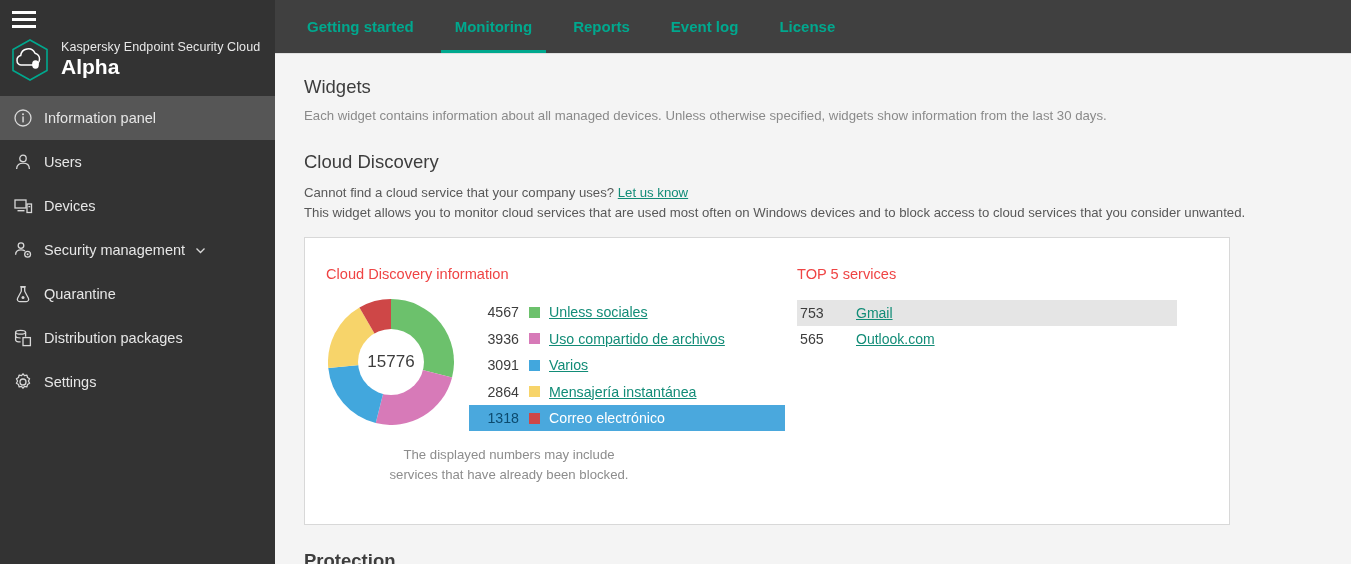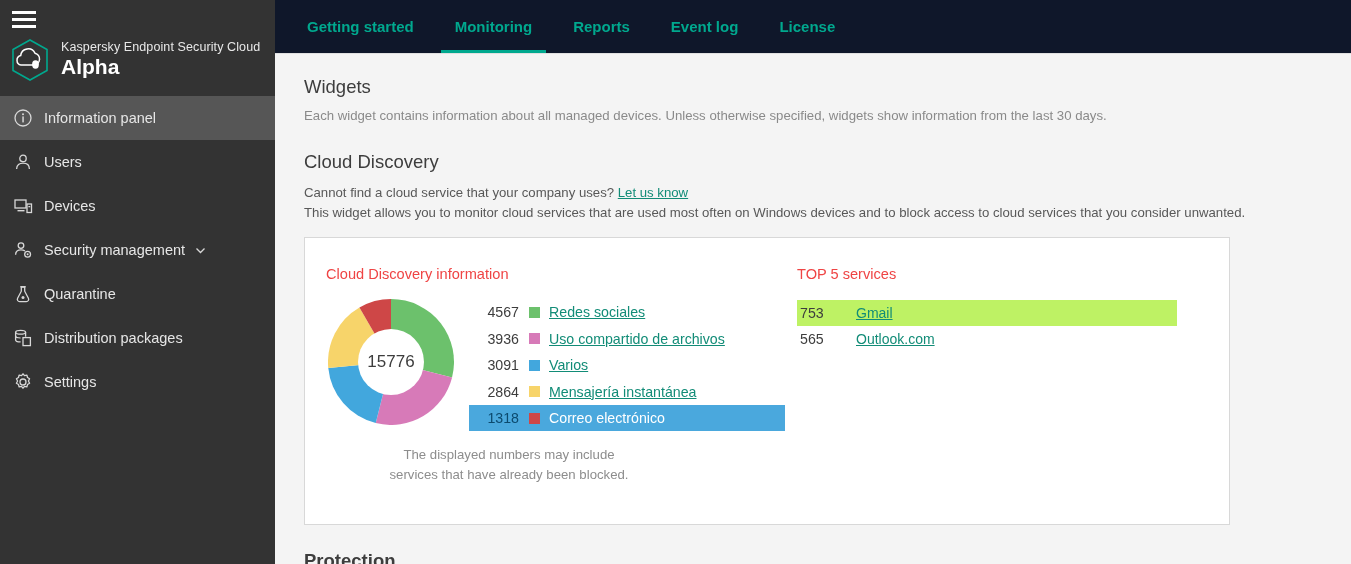--- a/index.html
+++ b/index.html
@@ -54,21 +54,21 @@
   .nav-chevron { margin-left: 9px; display: flex; align-items: center; }
 
   
   .main {
     flex: 1 1 auto; height: 564px;
     background: #f4f4f4;
     overflow: hidden;
     position: relative;
   }
   .topbar {
-    height: 54px; background: #0f172a;
+    height: 54px; background: #404040;
     border-bottom: 1px solid #e0e0e0;
     display: flex; align-items: stretch;
     padding-left: 18px;
   }
   .tab {
     display: flex; align-items: center;
     padding: 0 14px; margin-right: 13px;
     color: #00a88e; font-size: 15px; font-weight: 700;
     cursor: pointer; position: relative;
     white-space: nowrap;
@@ -145,21 +145,21 @@
   }
 
   .legend-note {
     margin: 14px 0 0 52px;
     font-size: 13.2px; color: #8d8d8d;
     line-height: 1.45; max-width: 262px; text-align: center;
   }
 
   .top5-table { margin-top: 18px; width: 380px; }
   .top5-row { display: flex; align-items: center; height: 26px; padding-left: 3px; }
-  .top5-row.odd { background: #bef264; }
+  .top5-row.odd { background: #e5e5e5; }
   .top5-num {
     width: 56px; flex: 0 0 56px;
     font-size: 14.2px; color: #3d3d3d;
   }
   .top5-name {
     font-size: 14px; color: #128c77;
     text-decoration: underline; cursor: pointer; white-space: nowrap;
   }
 
   .next-section {
@@ -333,21 +333,21 @@
                   </g>
                 <circle cx="63" cy="63" r="33" fill="#ffffff"></circle>
               </svg>
               <div class="donut-center">15776</div>
             </div>
 
             <div class="legend" id="legend">
                 <div class="legend-row">
                   <span class="legend-num">4567</span>
                   <span class="legend-swatch" style="background: rgb(108, 193, 108);"></span>
-                  <span class="legend-label">Redes sociales</span>
+                  <span class="legend-label">Unless sociales</span>
                 </div>
                 <div class="legend-row">
                   <span class="legend-num">3936</span>
                   <span class="legend-swatch" style="background: rgb(215, 122, 184);"></span>
                   <span class="legend-label">Uso compartido de archivos</span>
                 </div>
                 <div class="legend-row">
                   <span class="legend-num">3091</span>
                   <span class="legend-swatch" style="background: rgb(66, 167, 221);"></span>
                   <span class="legend-label">Varios</span>

